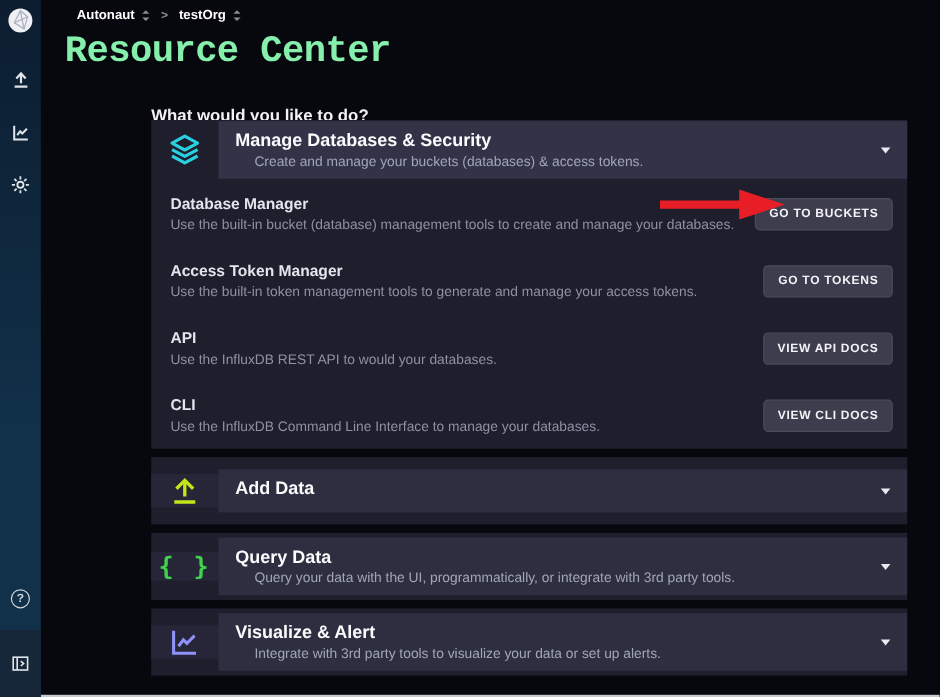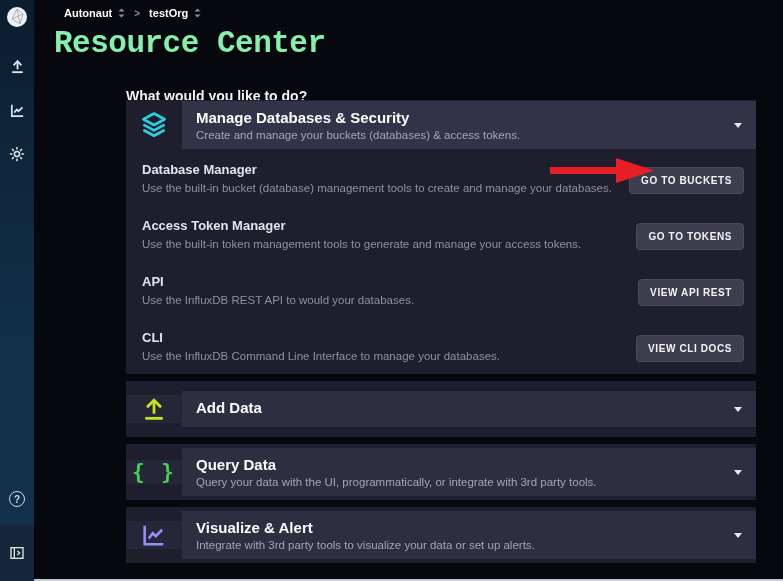--- a/index.html
+++ b/index.html
@@ -66,28 +66,28 @@
   .icon-cell { width:56px; display:flex; align-items:center; justify-content:center; flex:0 0 56px; }
   .head-text {
     flex:1; padding:8px 14px; display:flex; align-items:center; justify-content:space-between;
   }
   .panel.expanded .panel-header { height:50px; }
   .panel.expanded .head-text { background:#333347; }
   .panel.collapsed .panel-header { height:56px; }
   .panel.collapsed .icon-cell { background:#262638; }
   .panel.collapsed .head-text { background:#2e2e41; }
   .head-title { font-size:15px; font-weight:bold; color:#fbfbfd; margin-bottom:3px; }
-  .head-desc { font-size:11.5px; color:#a2a5b8; font-weight:normal; }
+  .head-desc { font-size:11.5px; color:#a2a5b8; font-weight:normal;margin-left:16px; }
   .caret-down {
     width:0; height:0; border-left:4px solid transparent; border-right:4px solid transparent;
     border-top:5px solid #e9e9f1; margin-left:12px; flex:0 0 auto;
   }
 
   .panel-row {
-    display:flex; align-items:flex-end; justify-content:space-between;
+    display:flex; align-items:center; justify-content:space-between;
     padding:12px 12px 12px 16px; min-height:50px;
   }
   .row-text { flex:1; padding-right:14px; }
   .row-title { font-size:13px; font-weight:bold; color:#e4e4ec; margin-bottom:5px; }
   .row-desc { font-size:11.5px; color:#8e91a3; }
   .row-btn {
     background:#3d3d4e; border:1px solid #4b4b5c; border-radius:4px;
     color:#f2f2f7; font-family:"Liberation Sans", sans-serif;
     font-size:10px; font-weight:bold; letter-spacing:0.6px;
     padding:7px 11px; white-space:nowrap; cursor:pointer;
@@ -203,21 +203,21 @@
         <div class="row-desc">Use the built-in token management tools to generate and manage your access tokens.</div>
       </div>
       <button class="row-btn">GO TO TOKENS</button>
     </div>
 
     <div class="panel-row">
       <div class="row-text">
         <div class="row-title">API</div>
         <div class="row-desc">Use the InfluxDB REST API to would your databases.</div>
       </div>
-      <button class="row-btn">VIEW API REST</button>
+      <button class="row-btn">VIEW API DOCS</button>
     </div>
 
     <div class="panel-row">
       <div class="row-text">
         <div class="row-title">CLI</div>
         <div class="row-desc">Use the InfluxDB Command Line Interface to manage your databases.</div>
       </div>
       <button class="row-btn">VIEW CLI DOCS</button>
     </div>
 

